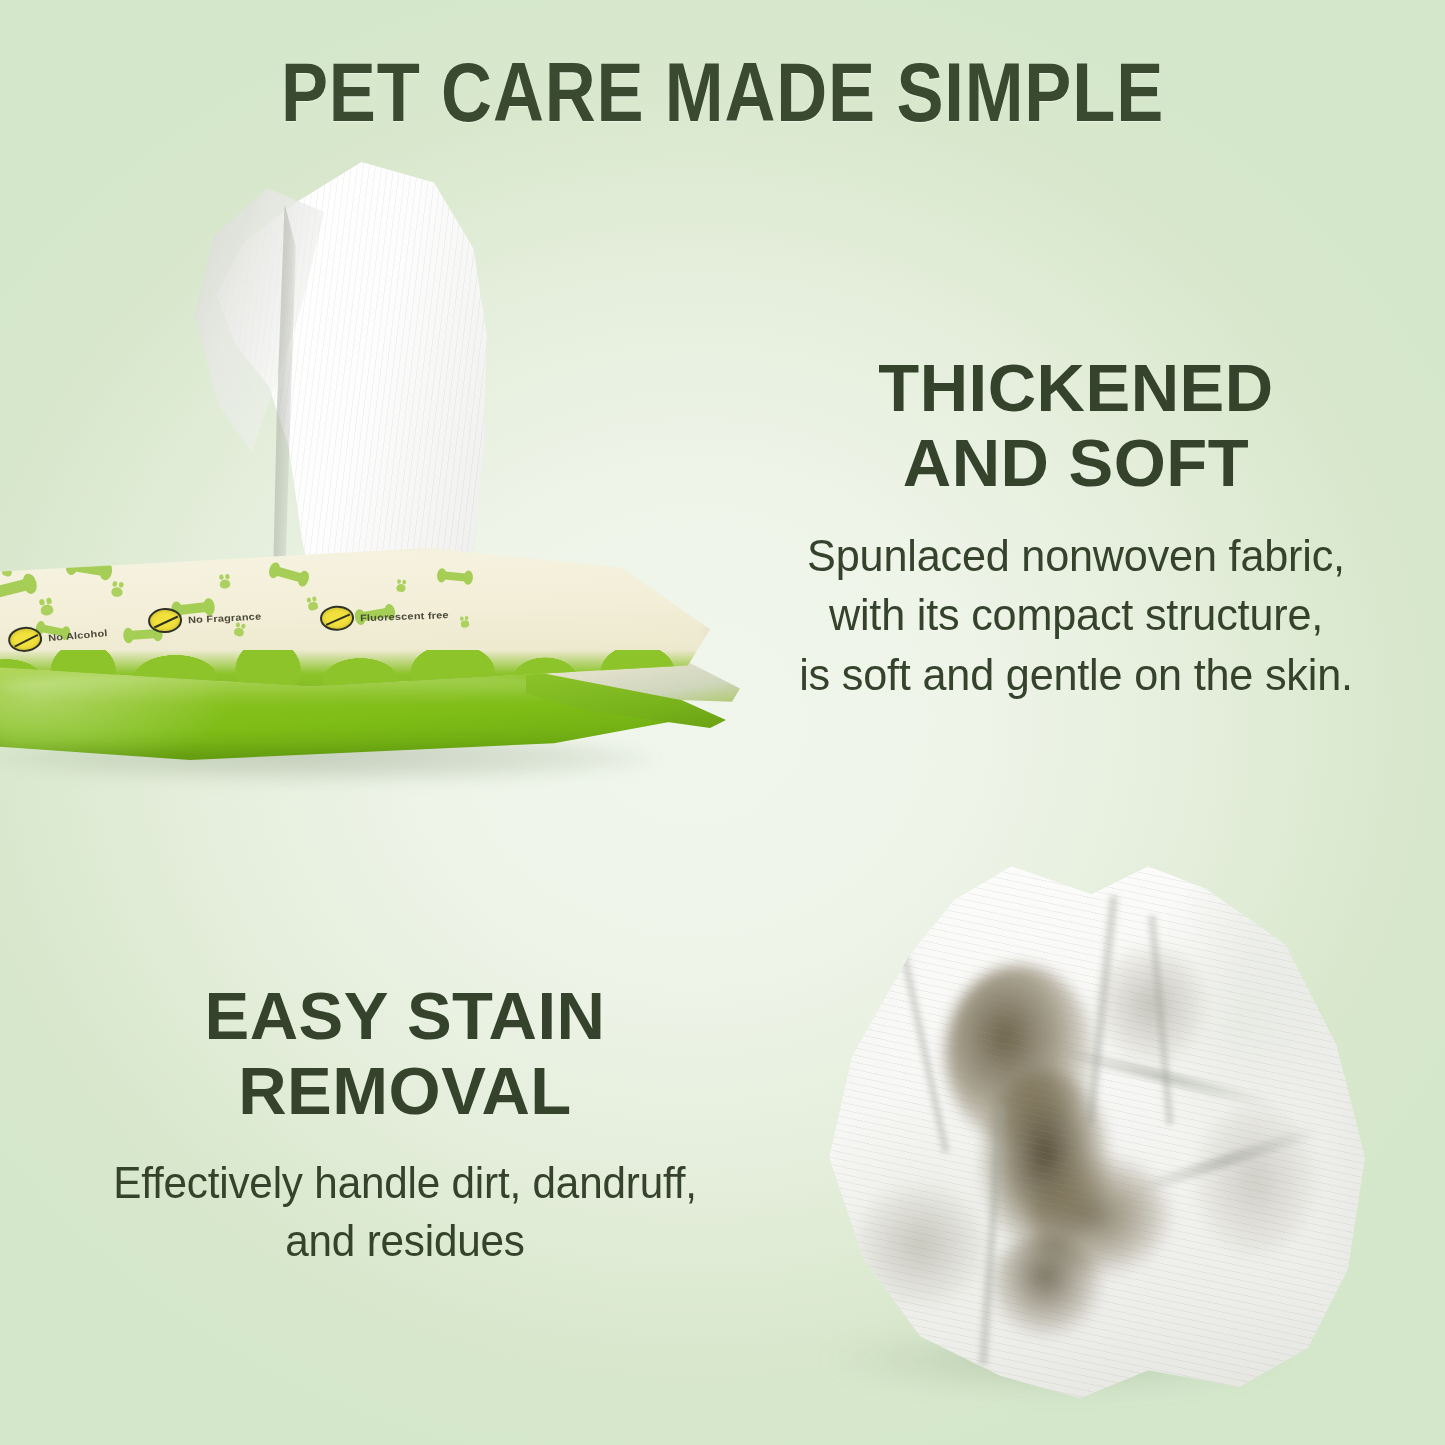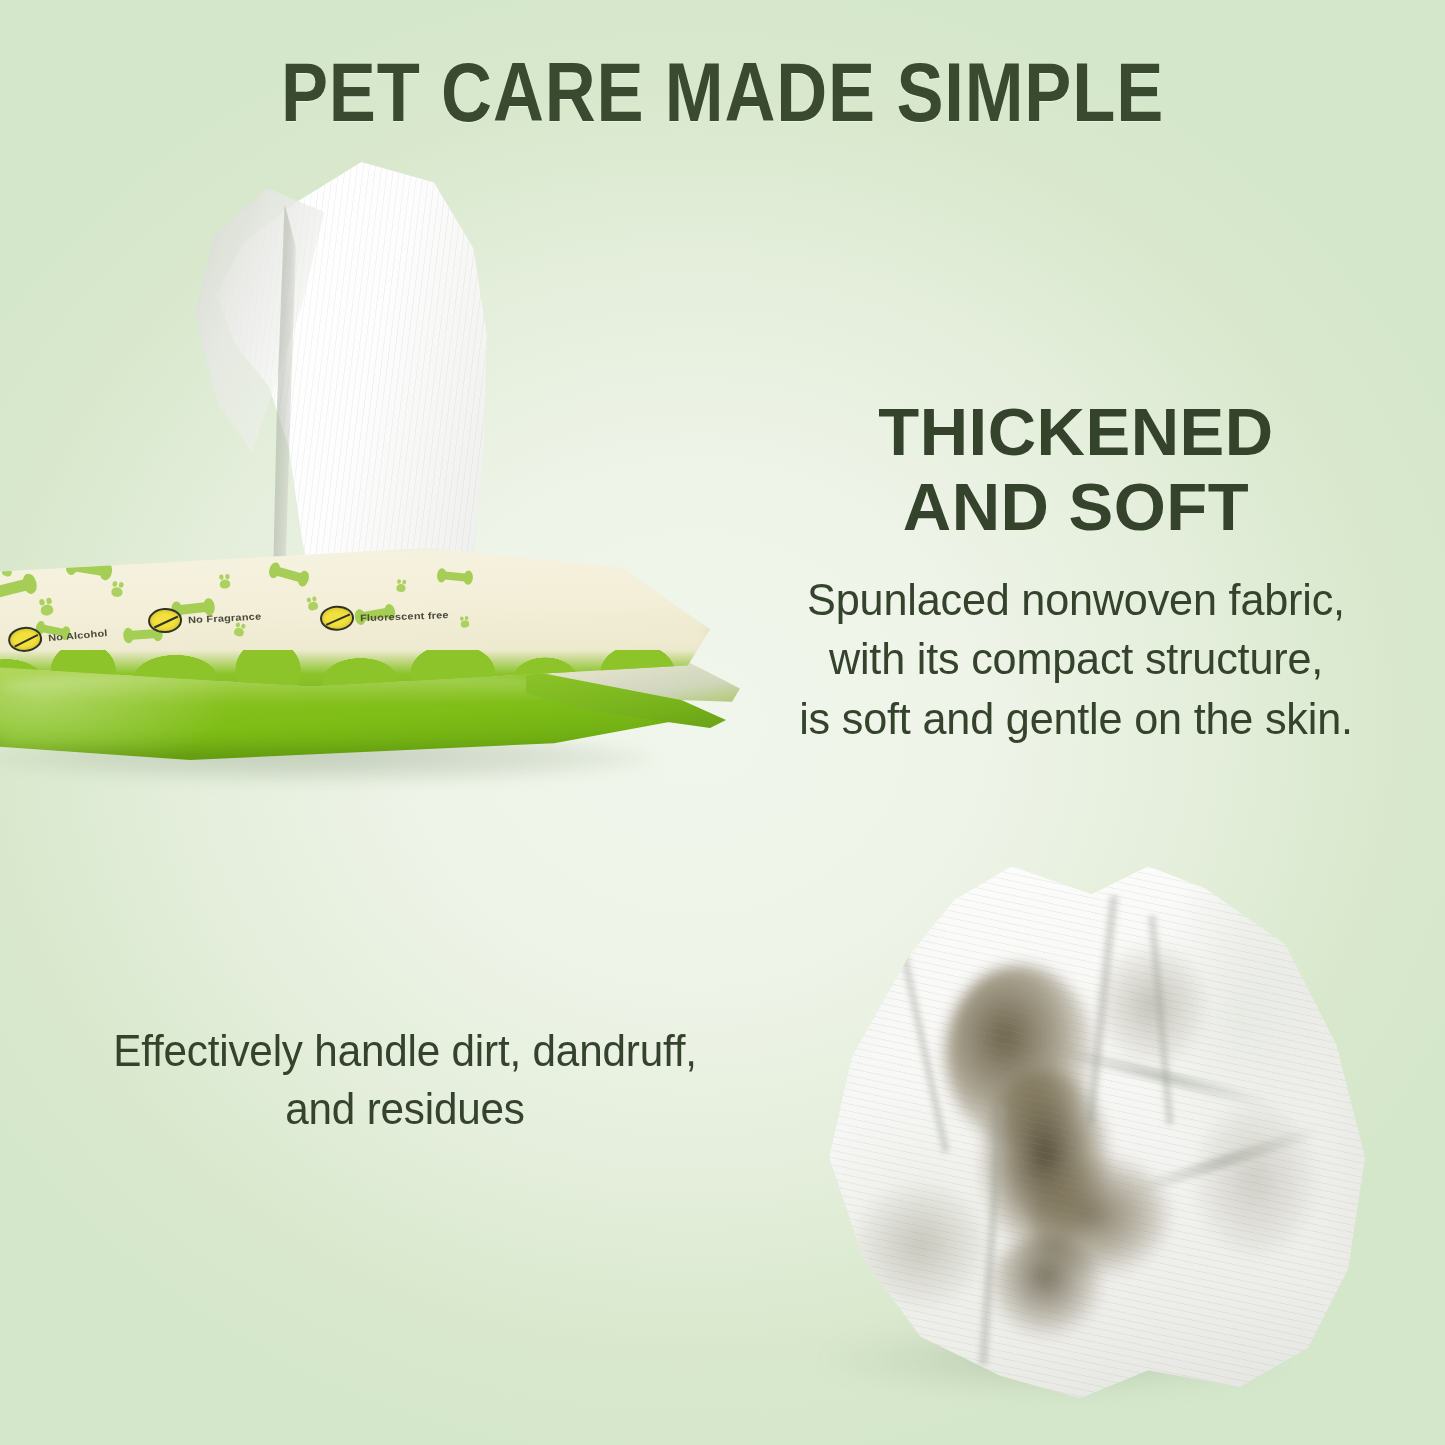--- a/index.html
+++ b/index.html
@@ -39,21 +39,20 @@
     white-space: nowrap;
     line-height: 1.05;
     text-shadow: 0 1px 0 rgba(255,255,255,0.45);
   }
 
   
   .feature {
     position: absolute;
     text-align: center;
     color: #35432d;
-    margin-top: 44px;
   }
   .feature-heading {
     font-weight: bold;
     font-size: 67px;
     line-height: 1.12;
     letter-spacing: 0.5px;
     margin: 0 0 26px 0;
     white-space: pre-line;
   }
   .feature-body {
@@ -500,20 +499,22 @@
 
   <div class="feature" id="feature-soft">
     <div class="feature-heading">THICKENED
 AND SOFT</div>
     <div class="feature-body">Spunlaced nonwoven fabric,
 with its compact structure,
 is soft and gentle on the skin.</div>
   </div>
 
   <div class="feature" id="feature-stain">
+    <div class="feature-heading">EASY STAIN
+REMOVAL</div>
     <div class="feature-body">Effectively handle dirt, dandruff,
 and residues</div>
   </div>
 
   <div id="dirty-wipe">
     <div class="dirty-shadow"></div>
     <div class="dirty-cloth">
 
       <span class="dirt" style="left:150px; top:110px; width:150px; height:180px;
                    background:radial-gradient(ellipse at 40% 40%, rgba(84,73,45,0.85) 0%, rgba(104,92,60,0.55) 42%, rgba(120,110,80,0) 78%);"></span>

